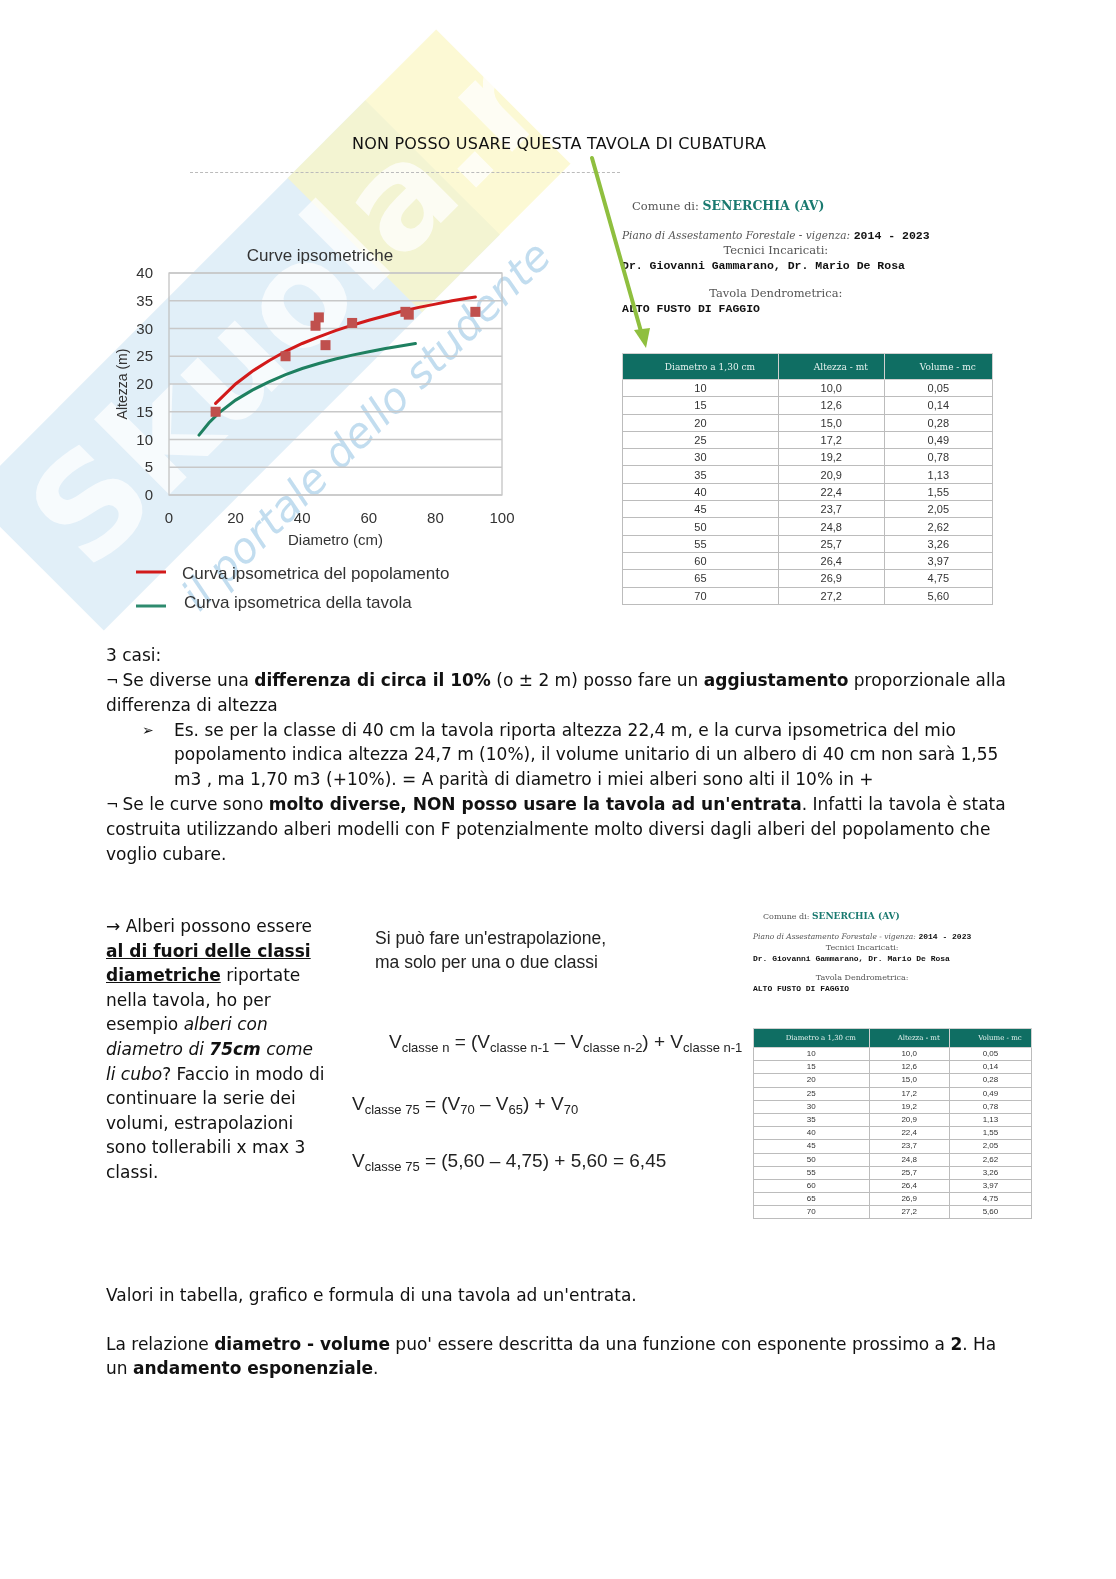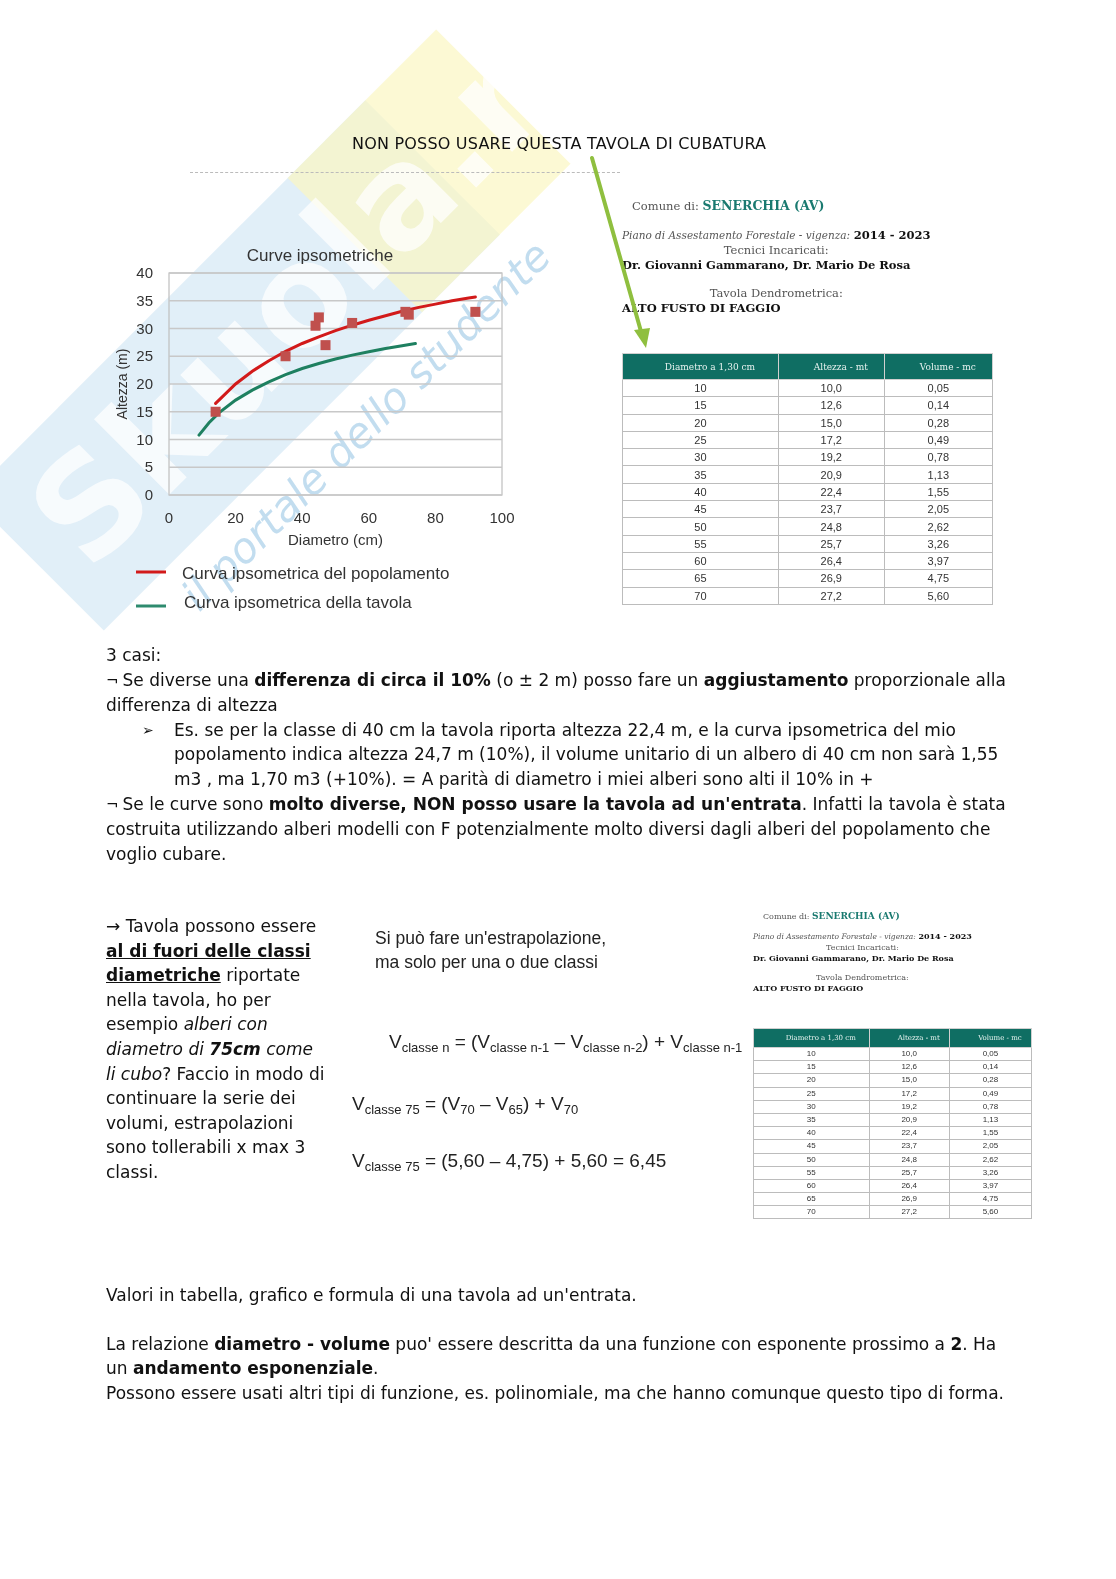--- a/index.html
+++ b/index.html
@@ -20,21 +20,21 @@
 
   
   #chart-svg { position: absolute; left: 100px; top: 235px; width: 440px; height: 390px; z-index: 2; }
   .chart-text { font-family: "Liberation Sans", sans-serif; fill: #333; }
 
   
   .tavola-head { font-family: "DejaVu Serif", serif; color: #333; }
   .tavola-head .comune-label { color: #555; margin-left: 10px; }
   .tavola-head .comune-val { color: #1a7a70; font-weight: bold; }
   .tavola-head .italic { font-style: italic; color: #555; }
-  .tavola-head .bold { font-weight: bold; color: #111; }
+  .tavola-head .bold { font-weight: bold; color: #111; font-family: Liberation Mono, monospace; }
   .tavola-head .plain { color: #555; text-align: center; }
 
   table.dendro { border-collapse: collapse; font-family: "Liberation Sans", sans-serif; position: absolute; }
   table.dendro th { background: #0f6e63; color: #e6f2ef; font-weight: normal; border: 1px solid #d0d0d0; padding-left: 20px; }
   table.dendro td { text-align: center; border: 1px solid #bcbcbc; color: #333; padding: 0; }
 
   .t1 { left: 622px; top: 353px; width: 371px; }
   .t1 th { height: 23px; font-size: 9px; font-family: "DejaVu Serif", serif; }
   .t1 td { height: 16.3px; font-size: 11px; line-height: 16px; }
 
@@ -221,21 +221,21 @@
     <div>3 casi:</div>
     <div><span class="neg">¬</span><span>Se diverse una </span><b>differenza di circa il 10%</b><span> (o ± 2 m) posso fare un </span><b>aggiustamento</b><span> proporzionale alla differenza di altezza</span></div>
     <div style="display:flex;margin-left:36px;">
       <span style="width:32px;flex:none;font-size:14px">➢</span>
       <span style="flex:1">Es. se per la classe di 40 cm la tavola riporta altezza 22,4 m, e la curva ipsometrica del mio popolamento indica altezza 24,7 m (10%), il volume unitario di un albero di 40 cm non sarà 1,55 m3 , ma 1,70 m3 (+10%). = A parità di diametro i miei alberi sono alti il 10% in +</span>
     </div>
     <div><span class="neg">¬</span><span>Se le curve sono </span><b>molto diverse, NON posso usare la tavola ad un'entrata</b><span>. Infatti la tavola è stata costruita utilizzando alberi modelli con F potenzialmente molto diversi dagli alberi del popolamento che voglio cubare.</span></div>
   </div>
 
   <div class="abs body-text" style="left:106px;top:914px;width:220px;">
-    <span>→</span><span> Tavola possono essere </span><b style="text-decoration:underline">al di fuori delle classi diametriche</b><span> riportate nella tavola, ho per esempio </span><i>alberi con diametro di </i><b><i>75cm</i></b><i> come li cubo</i><span>? Faccio in modo di continuare la serie dei volumi, estrapolazioni sono tollerabili x max 3 classi.</span>
+    <span>→</span><span> Alberi possono essere </span><b style="text-decoration:underline">al di fuori delle classi diametriche</b><span> riportate nella tavola, ho per esempio </span><i>alberi con diametro di </i><b><i>75cm</i></b><i> come li cubo</i><span>? Faccio in modo di continuare la serie dei volumi, estrapolazioni sono tollerabili x max 3 classi.</span>
   </div>
 
   <div class="abs formula-intro" style="left:352px;top:926px;margin-left:23px;">
     <div>Si può fare un'estrapolazione,</div>
     <div>ma solo per una o due classi</div>
   </div>
   <div class="abs formula" style="left:352px;top:1031px;margin-left:37px;">
     <span>V</span><sub>classe n</sub><span> = (V</span><sub>classe n-1</sub><span> – V</span><sub>classe n-2</sub><span>) + V</span><sub>classe n-1</sub>
   </div>
   <div class="abs formula" style="left:352px;top:1093px;">
@@ -330,15 +330,14 @@
           <td>27,2</td>
           <td>5,60</td>
         </tr>
       </tbody>
   </table>
 
   <div class="abs body-text" style="left:106px;top:1283px;width:905px;">
     <div>Valori in tabella, grafico e formula di una tavola ad un'entrata.</div>
     <div style="height:24px"></div>
     <div><span>La relazione </span><b>diametro - volume</b><span> puo' essere descritta da una funzione con esponente prossimo a </span><b>2</b><span>. Ha un </span><b>andamento esponenziale</b><span>.</span></div>
-    <div>Possono essere usati altri tipi di funzione, es. polinomiale, ma che hanno comunque questo tipo di forma.</div>
   </div>
 </div>
 
 </body></html>

